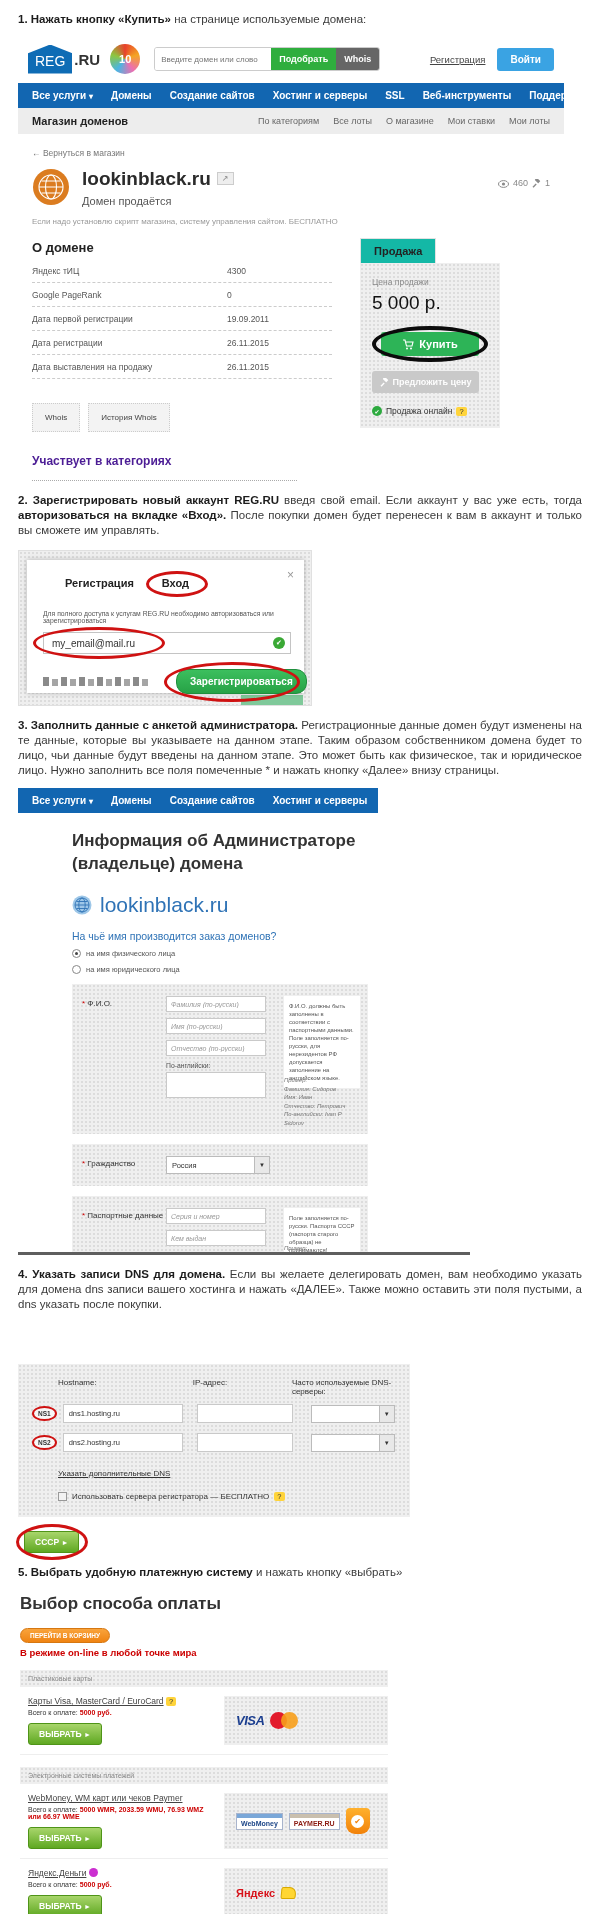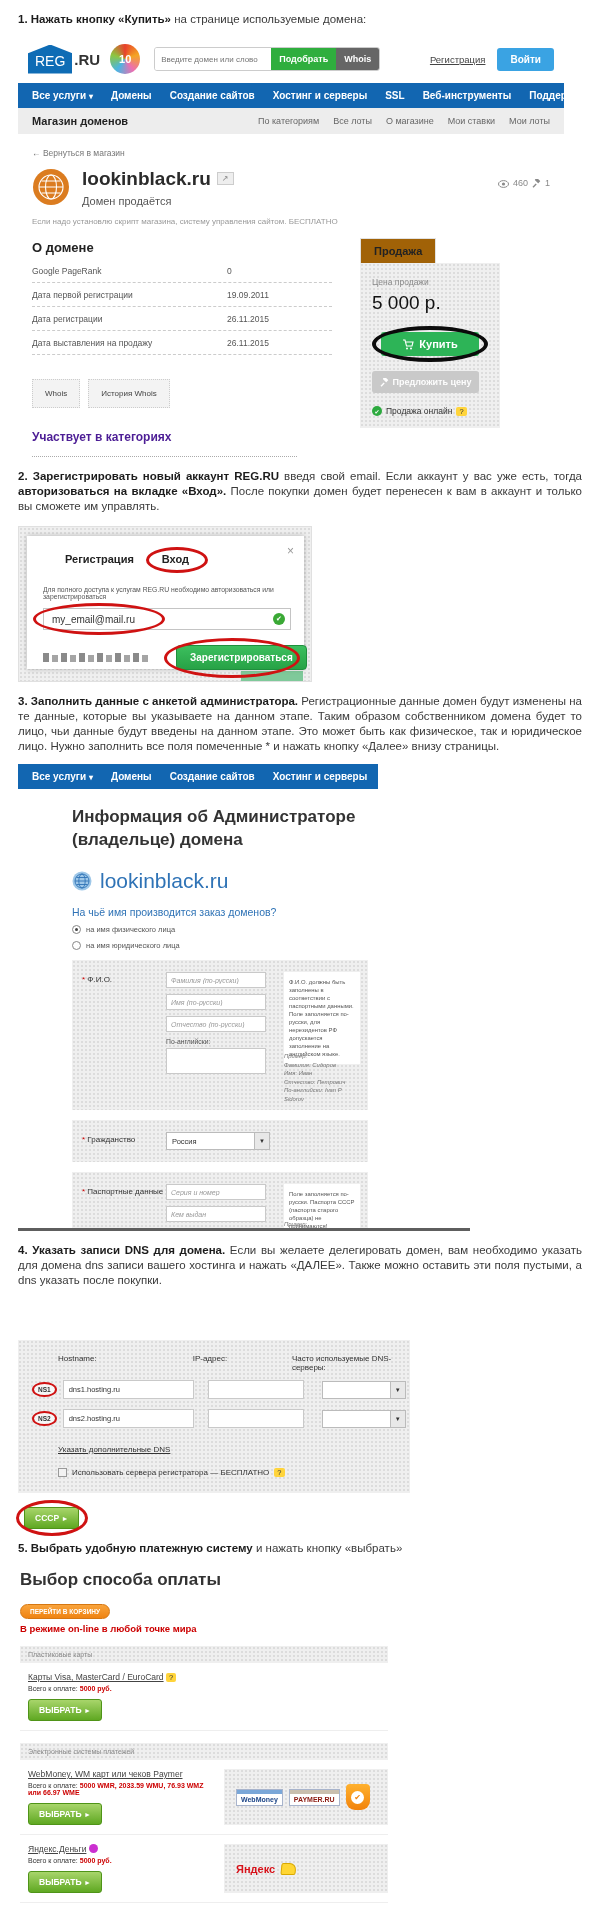--- a/index.html
+++ b/index.html
@@ -46,21 +46,21 @@
   .promo { margin: 10px 0 0 14px; font-size: 8px; color: #999; }
   .cols { display: flex; margin: 4px 0 0 14px; }
   .leftcol { width: 300px; }
   .leftcol h4 { font-size: 13px; margin: 10px 0 4px; color: #222; }
   .about-row { display: flex; font-size: 8.5px; color: #555; padding: 7px 0 6px; border-bottom: 1px dashed #ccc; }
   .about-row .lab { width: 195px; }
   .whoisbtns { display: flex; gap: 8px; margin-top: 24px; }
   .wbtn { background: #f3f3f3; border: 1px dotted #ccc; font-size: 8px; color: #444; padding: 9px 12px; }
   .cats { margin-top: 22px; font-size: 12px; font-weight: bold; color: #4c1d95; border-bottom: 1px dotted #aaa; padding-bottom: 12px; width: 265px; }
   .salecol { margin-left: 28px; width: 140px; margin-top: 8px; }
-  .saletab { display: inline-block; background: #a16207; border: 1px solid #e2e2e2; border-bottom: 0; font-size: 11px; font-weight: bold; color: #222; padding: 6px 13px; }
+  .saletab { display: inline-block; background: #14b8a6; border: 1px solid #e2e2e2; border-bottom: 0; font-size: 11px; font-weight: bold; color: #222; padding: 6px 13px; }
   .salepanel { padding: 14px 12px 12px; }
   .price-label { font-size: 8.5px; color: #888; }
   .price { font-size: 19px; font-weight: normal; color: #111; margin: 5px 0 12px; }
   .buy-wrap { position: relative; width: 116px; height: 36px; }
   .btn-buy { position: absolute; left: 9px; top: 6px; width: 98px; height: 24px; background: #2db457; color: #fff; font-weight: bold; font-size: 11px; border: 0; border-radius: 3px; display: flex; align-items: center; justify-content: center; gap: 5px; }
   .black-ellipse { position: absolute; left: 0; top: 0; width: 116px; height: 36px; border: 4px solid #0b0b0b; border-radius: 50%; pointer-events: none; }
   .btn-offer { margin-top: 9px; width: 107px; background: #c9c9c9; color: #fdfdfd; border: 0; border-radius: 3px; font-size: 9px; font-weight: bold; padding: 6px 4px; display: flex; align-items: center; justify-content: center; gap: 4px; }
   .online { display: flex; align-items: center; gap: 4px; margin-top: 13px; font-size: 8.5px; color: #333; }
   .gcheck { width: 10px; height: 10px; border-radius: 50%; background: #2daa3f; color: #fff; font-size: 6px; display: flex; align-items: center; justify-content: center; }
   .qbadge { background: #ffd43b; font-size: 7.5px; padding: 0 3px; color: #333; border-radius: 2px; cursor: pointer; }
@@ -73,21 +73,21 @@
   .mclose { position: absolute; right: 10px; top: 8px; color: #999; font-size: 12px; cursor: pointer; }
   .minfo { font-size: 6.8px; color: #555; margin: 14px 0 0 16px; }
   .memail-wrap { position: relative; margin: 8px 0 0 16px; width: 248px; }
   .memail { width: 248px; height: 22px; border: 1px solid #c4c4c4; font-size: 10px; padding: 0 22px 0 8px; color: #333; }
   .memail-check { position: absolute; right: 6px; top: 5px; width: 12px; height: 12px; border-radius: 50%; background: #3aa935; color: #fff; font-size: 7px; display: flex; align-items: center; justify-content: center; }
   .mbottomrow { position: relative; display: flex; align-items: center; margin: 15px 0 0 16px; }
   .mtools { display: flex; gap: 3px; align-items: flex-end; }
   .mtool { width: 6px; height: 9px; background: #8a8a8a; }
   .mtool:nth-child(2n) { height: 7px; background: #a5a5a5; }
   .mregwrap { position: relative; margin-left: 28px; }
-  .btn-mreg { background: linear-gradient(#3cbf5e, #27a246); border: 1px solid #1f8f3d; color: #fff; font-weight: bold; font-size: 10px; padding: 6px 13px; border-radius: 4px; }
+  .btn-mreg { background: linear-gradient(#3cbf5e, #27a246); border: 1px solid #1f8f3d; color: #fff; font-weight: bold; font-size: 10px; padding: 6px 13px; border-radius: 11px; }
   .mbottombar { position: absolute; right: 8px; bottom: 0; width: 62px; height: 10px; background: #7fc99a; }
 
   
   .nav2 { margin: 10px 0 0 18px; width: 360px; overflow: hidden; }
   .admin { margin: 16px 0 0 72px; width: 380px; }
   .admin h2 { font-size: 17px; color: #333; line-height: 23px; width: 330px; }
   .adomain { display: flex; align-items: center; gap: 8px; margin-top: 18px; }
   .adomain .txt { font-size: 21px; color: #2f73b6; }
   .aquestion { font-size: 10.5px; color: #2f73b6; margin-top: 13px; }
   .radio-row { display: flex; align-items: center; gap: 5px; margin-top: 7px; font-size: 7.5px; color: #555; cursor: pointer; }
@@ -108,21 +108,21 @@
   .cutpanel { height: 56px; overflow: hidden; }
   .cutline { height: 3px; background: #5e5e5e; width: 452px; margin: 0 0 0 18px; }
 
   
   .dnspanel { position: relative; margin: 52px 0 0 18px; width: 392px; padding: 14px 0 16px 14px; }
   .dnsheads { display: flex; font-size: 8px; color: #333; margin-bottom: 8px; }
   .dnsheads .c1 { width: 152px; margin-left: 26px; }
   .dnsheads .c2 { width: 112px; }
   .dnsrow { display: flex; align-items: center; margin-bottom: 10px; }
   .nsb { border: 2.5px solid #cf1212; border-radius: 50%; padding: 2px 4px; font-size: 6.5px; font-weight: bold; color: #333; margin-right: 6px; background: #f7f7f7; }
-  .dnsinput { width: 131px; height: 19px; border: 1px solid #c9c9c9; font-size: 7.5px; padding: 0 5px; color: #333; margin-right: 14px; }
+  .dnsinput { width: 120px; height: 19px; border: 1px solid #c9c9c9; font-size: 7.5px; padding: 0 5px; color: #333; margin-right: 14px; }
   .ipinput { width: 96px; height: 19px; border: 1px solid #c9c9c9; margin-right: 18px; }
   .dnslink { font-size: 8px; color: #333; margin-left: 26px; display: inline-block; margin-top: 2px; }
   .dnscheck { display: flex; align-items: center; gap: 5px; font-size: 8px; color: #333; margin: 12px 0 0 26px; }
   .cb { width: 9px; height: 9px; border: 1px solid #999; background: #f2f2f2; flex: none; }
   .daleewrap { position: relative; margin: 14px 0 0 24px; width: 70px; }
   .btn-green { background: linear-gradient(#a8d56b, #5fa822); border: 1px solid #4f9418; color: #fff; font-weight: bold; font-size: 8.5px; padding: 5px 10px; border-radius: 3px; }
   .arr { font-size: 7px; }
 
   
   .pay { margin: 6px 0 0 20px; width: 368px; }
@@ -219,20 +219,24 @@
           <path d="M1 8.2 L4.2 5" stroke="#8a8a8a" stroke-width="1.4"></path>
         </svg>
       <span>1</span>
     </div>
   </div>
   <div class="promo">Если надо установлю скрипт магазина, систему управления сайтом. БЕСПЛАТНО</div>
   <div class="cols">
     <div class="leftcol">
       <h4>О домене</h4>
       <div class="about-row">
+          <span class="lab">Яндекс тИЦ</span>
+          <span>4300</span>
+        </div>
+      <div class="about-row">
           <span class="lab">Google PageRank</span>
           <span>0</span>
         </div>
       <div class="about-row">
           <span class="lab">Дата первой регистрации</span>
           <span>19.09.2011</span>
         </div>
       <div class="about-row">
           <span class="lab">Дата регистрации</span>
           <span>26.11.2015</span>
@@ -444,20 +448,27 @@
   <button class="btn-cart">ПЕРЕЙТИ В КОРЗИНУ</button>
   <div class="paysub">В режиме on-line в любой точке мира</div>
 
   <div class="paygroup dotted">Пластиковые карты</div>
   <div class="payrow">
     <div class="payleft">
       <div class="paytitle"><a>Карты Visa, MasterCard / EuroCard</a> <span class="qbadge">?</span></div>
       <div class="paytotal"><span>Всего к оплате:</span> <span class="red">5000 руб.</span></div>
       <button class="btn-green btn-select"><span>ВЫБРАТЬ</span> <span class="arr">►</span></button>
     </div>
+    <div class="paylogo dotted">
+      <span class="visatxt">VISA</span>
+      <span class="mc">
+          <i class="r"></i>
+          <i class="y"></i>
+        </span>
+    </div>
   </div>
 
   <div class="paygroup dotted">Электронные системы платежей</div>
   <div class="payrow">
     <div class="payleft">
       <div class="paytitle"><a>WebMoney, WM карт или чеков Paymer</a></div>
       <div class="paytotal"><span>Всего к оплате:</span> <span class="red">5000 WMR, 2033.59 WMU, 76.93 WMZ или 66.97 WME</span></div>
       <button class="btn-green btn-select"><span>ВЫБРАТЬ</span> <span class="arr">►</span></button>
     </div>
     <div class="paylogo dotted">

